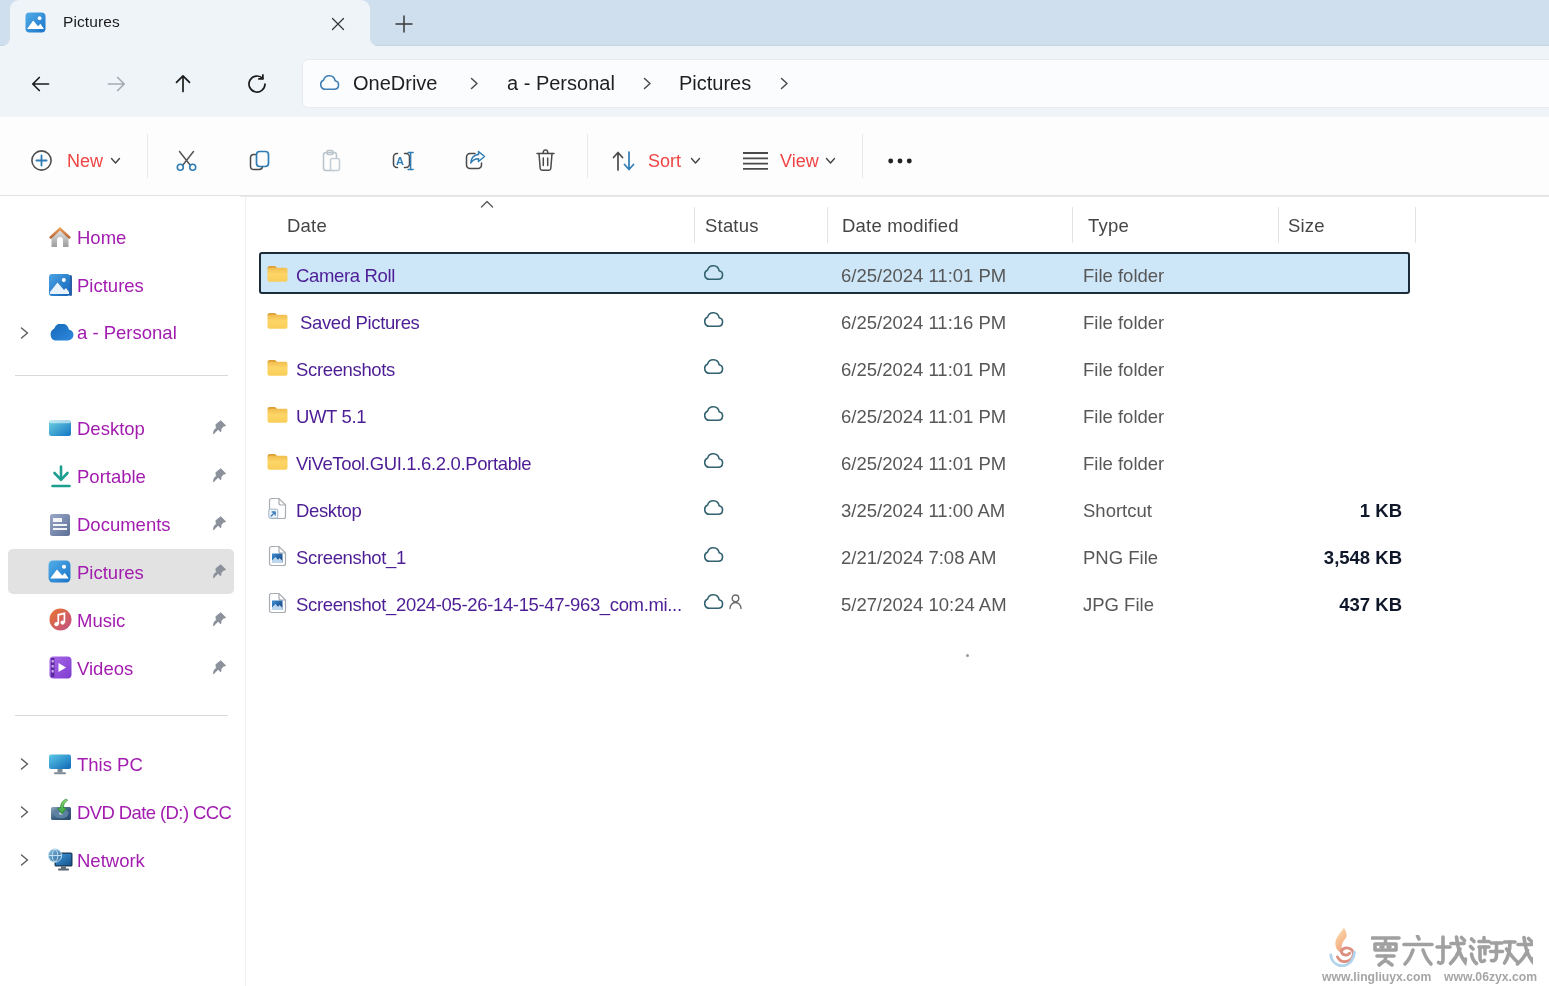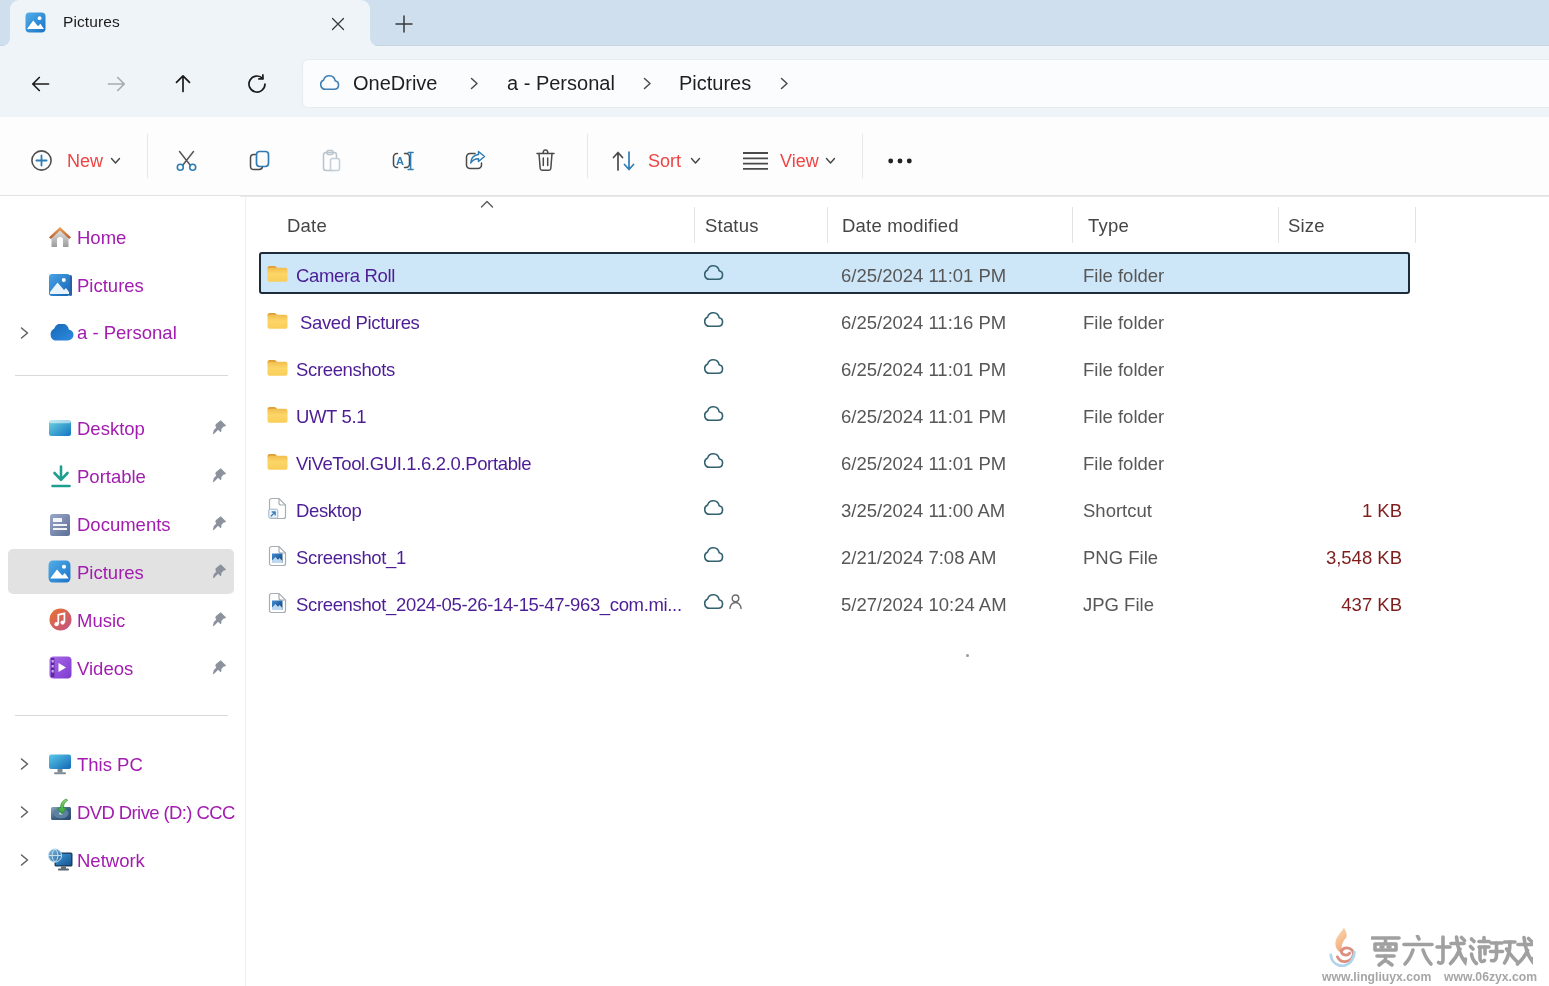--- a/index.html
+++ b/index.html
@@ -15,21 +15,21 @@
 #toolbar { left:0; top:117px; width:1549px; height:79px; background:#fdfdfd; border-bottom:1px solid #e3e3e3; }
 .tdiv { position:absolute; top:134px; width:1px; height:44px; background:#e8e8e8; }
 .tbtxt { position:absolute; top:151px; font-size:18px; color:#ef4444; white-space:nowrap; }
 #sidebar { left:0; top:197px; width:236px; height:789px; background:#ffffff; }
 .sidetxt { position:absolute; font-size:18.5px; color:#a21caf; white-space:nowrap;text-align:right; }
 .sidesep { position:absolute; left:15px; width:213px; height:1px; background:#d9d9d9; }
 .hcol { position:absolute; top:215px; font-size:18.5px; color:#454545; white-space:nowrap; letter-spacing:0.2px; }
 .hsep { position:absolute; top:207px; width:1px; height:36px; background:#e3e3e3; }
 .fname { position:absolute; font-size:18.5px; color:#4c1d95; white-space:nowrap; letter-spacing:-0.35px; }
 .fmeta { position:absolute; font-size:18.5px; color:#575757; white-space:nowrap; }
-.fsize { position:absolute; font-size:18.5px; color:#7f1d1d; text-align:right; width:120px; }
+.fsize { position:absolute; font-size:18.5px; color:#0f172a; text-align:right; width:120px;font-weight:bold; }
 #selrow { left:259px; top:252px; width:1151px; height:42px; background:#cde6f8; border:2px solid #1d2c3a; border-radius:3px; }
 .wmu { position:absolute; top:970px; font-size:12.2px; color:#a6a6a6; font-weight:bold; white-space:nowrap; }
 </style>
 </head>
 <body>
 <div class="abs" id="tabstrip"></div>
 <div class="abs" id="tab"></div>
 <svg class="abs" style="left:2px;top:38px" width="8" height="8">
     <path d="M8 0 A8 8 0 0 1 0 8 L8 8 Z" fill="#eff4f9"></path>
   </svg>
@@ -305,21 +305,21 @@
   <linearGradient id="garr" x1="0" y1="0" x2="0" y2="1">
         <stop offset="0" stop-color="#8fdc70"></stop>
         <stop offset="1" stop-color="#2f9e3d"></stop>
       </linearGradient>
  </defs>
  <rect x="1" y="9" width="20" height="13" rx="1.5" fill="url(#dvd)"></rect>
  <ellipse cx="11" cy="15.5" rx="7.5" ry="4.8" fill="#5b80a0"></ellipse>
  <ellipse cx="11" cy="15.5" rx="2" ry="1.3" fill="#c8d6e2"></ellipse>
  <path d="M16.5 1 C12 2.5 10.5 6 10.5 10 L7.5 10 L12 16 L16.5 10 L13.5 10 C13.5 6.5 14.5 4 17.5 2.5 Z" fill="url(#garr)" stroke="#1f7a2e" stroke-width="0.6"></path>
 </svg>
-<div class="sidetxt" style="left:77px;top:802px;letter-spacing:-0.6px">DVD Drive (D:) CCC</div>
+<div class="sidetxt" style="left:77px;top:802px;letter-spacing:-0.6px">DVD Date (D:) CCC</div>
 
 <svg class="abs" style="left:18px;top:853px" width="12" height="14" viewBox="0 0 12 14">
     <path d="M3.5 2 L9.5 7 L3.5 12" stroke="#5f5f5f" stroke-width="1.5" fill="none" stroke-linecap="round" stroke-linejoin="round"></path>
   </svg>
 <svg class="abs" style="left:48px;top:847px" width="25" height="24" viewBox="0 0 25 24">
  <defs>
       <linearGradient id="net" x1="0" y1="0" x2="1" y2="1">
         <stop offset="0" stop-color="#3f9bd9"></stop>
         <stop offset="1" stop-color="#15538f"></stop>
       </linearGradient>

